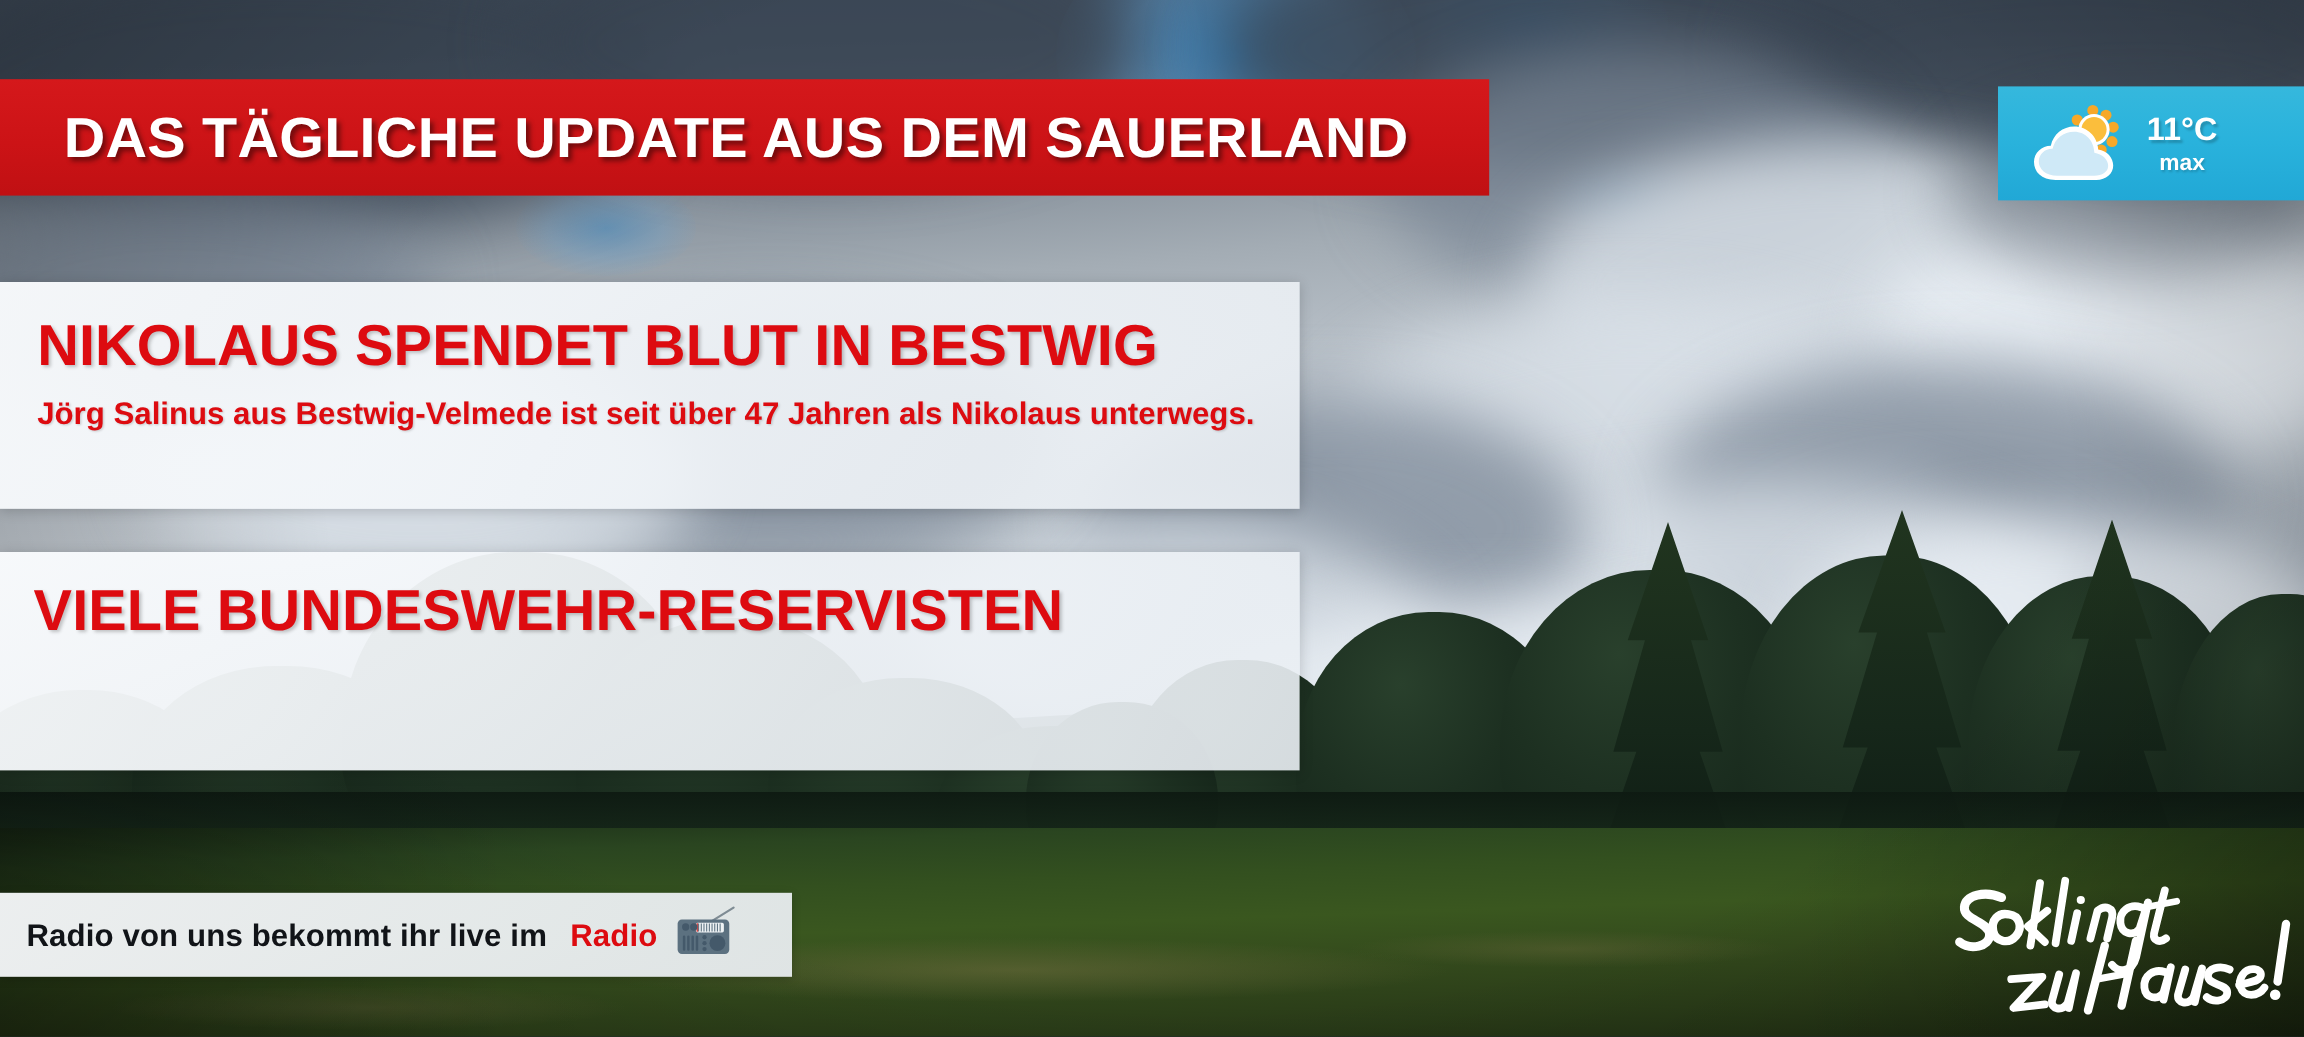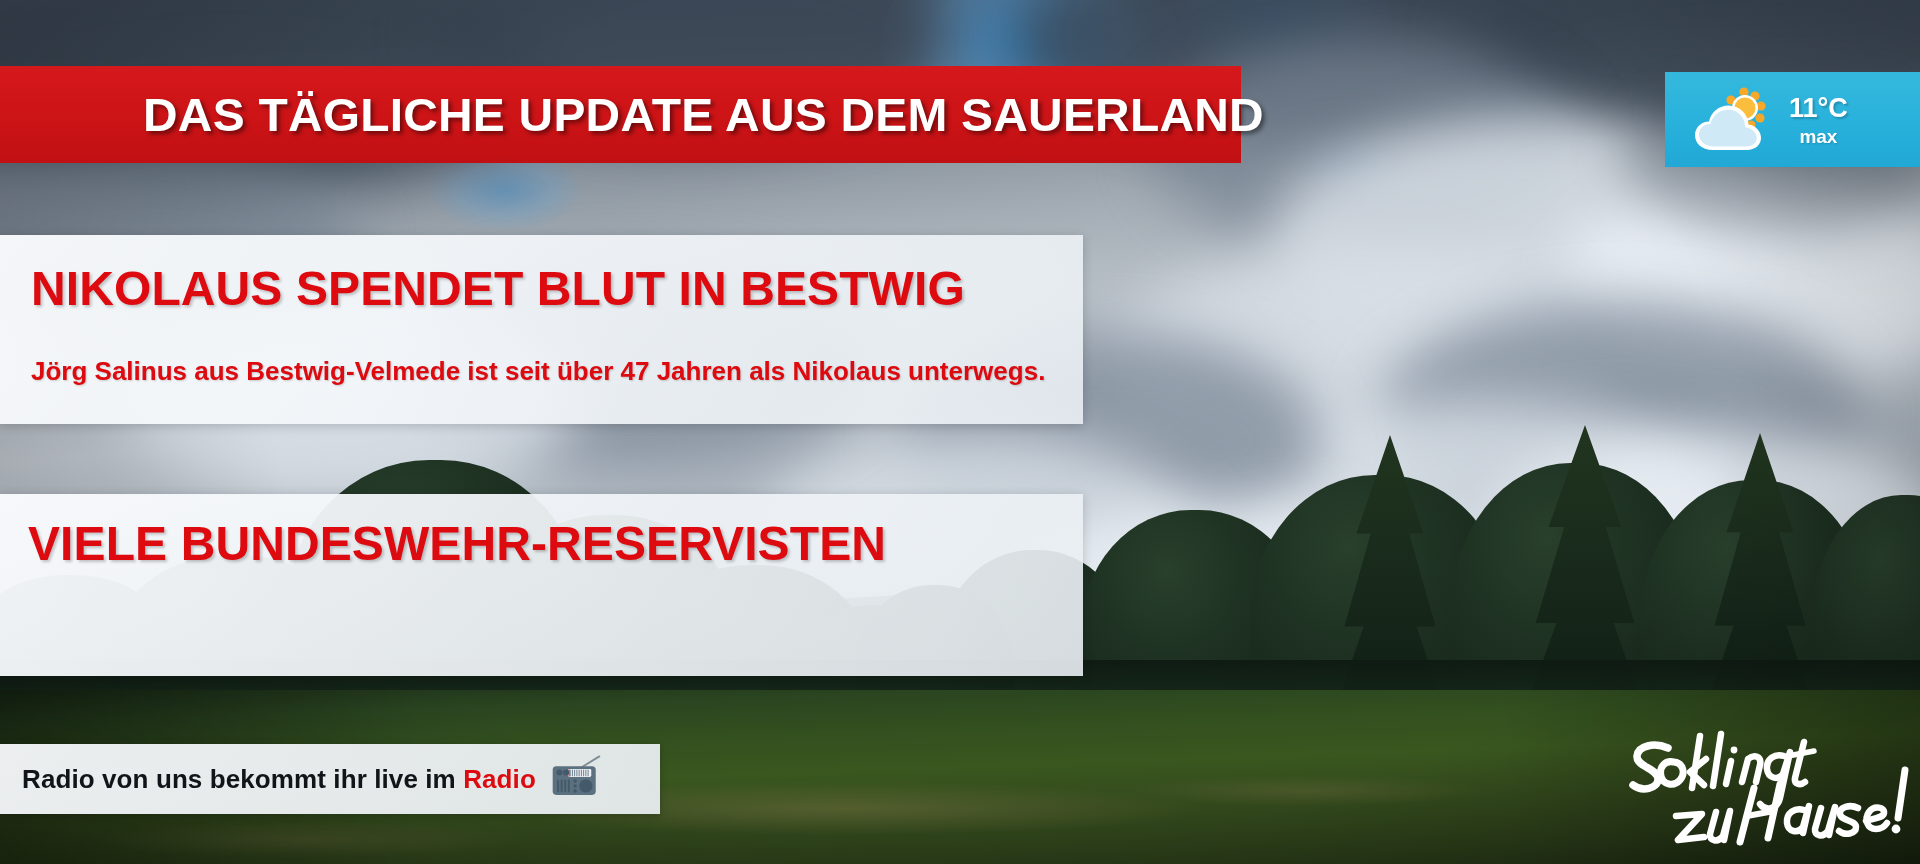--- a/index.html
+++ b/index.html
@@ -113,21 +113,21 @@
   .vignette{
     position:absolute; inset:0;
     background:radial-gradient(ellipse 1250px 760px at 52% 46%, rgba(0,0,0,0) 58%, rgba(0,0,0,.28) 100%);
     pointer-events:none;
   }
 
   
   .headerbar {
     position:absolute; left:0; top:66px; width:1241px; height:97px;
     background:linear-gradient(180deg,#d5181b 0%, #cc1316 55%, #c01013 100%);
-    display:flex; align-items:center;justify-content:flex-end;
+    display:flex; align-items:center;
   }
   .headerbar .htxt {
     color:#ffffff;
     font-size:47px;
     font-weight:700;
     letter-spacing:.2px;
     padding-left:52px;
     text-shadow:3px 3px 4px rgba(0,0,0,.45);
     white-space:nowrap;
     transform:scaleX(1.02);
@@ -165,37 +165,37 @@
     text-shadow:2px 2px 3px rgba(0,0,0,.22);
     white-space:nowrap;
   }
   .card .ctext {
     color:#dd0b10;
     font-size:26px; font-weight:700;
     line-height:1.48;
     text-shadow:1px 1px 2px rgba(0,0,0,.18);
   }
   #card1 { top:235px; width:1083px; height:189px; padding:26px 30px 0 31px; }
-  #card1 .ctext { margin-top:36px; }
-  #card2 { top:494px; width:1083px; height:182px; padding:22px 26px 0 28px; }
+  #card1 .ctext { margin-top:9px; }
+  #card2 { top:460px; width:1083px; height:182px; padding:22px 26px 0 28px; }
   #card2 .ctext { margin-top:18px; }
 
   
   .footerbar {
     position:absolute; left:0; top:744px; width:660px; height:70px;
     background:linear-gradient(135deg, rgba(247,249,251,.95) 0%, rgba(235,239,243,.93) 100%);
     display:flex; align-items:center;
     padding-left:22px;
     box-shadow:0 2px 8px rgba(0,0,0,.22);
   }
   .footerbar .ftxt {
     font-size:26px; font-weight:700; color:#111418;
     white-space:nowrap; letter-spacing:.1px;
   }
-  .footerbar .fred { color:#dd0b10; }
+  .footerbar .fred { color:#dd0b10;margin-left:12px; }
   .radio-svg { margin-left:14px; }
 
   
   .logo {
     position:absolute; left:1628px; top:726px;
     width:290px; height:120px;
     pointer-events:none;
   }
 </style>
 </head>

